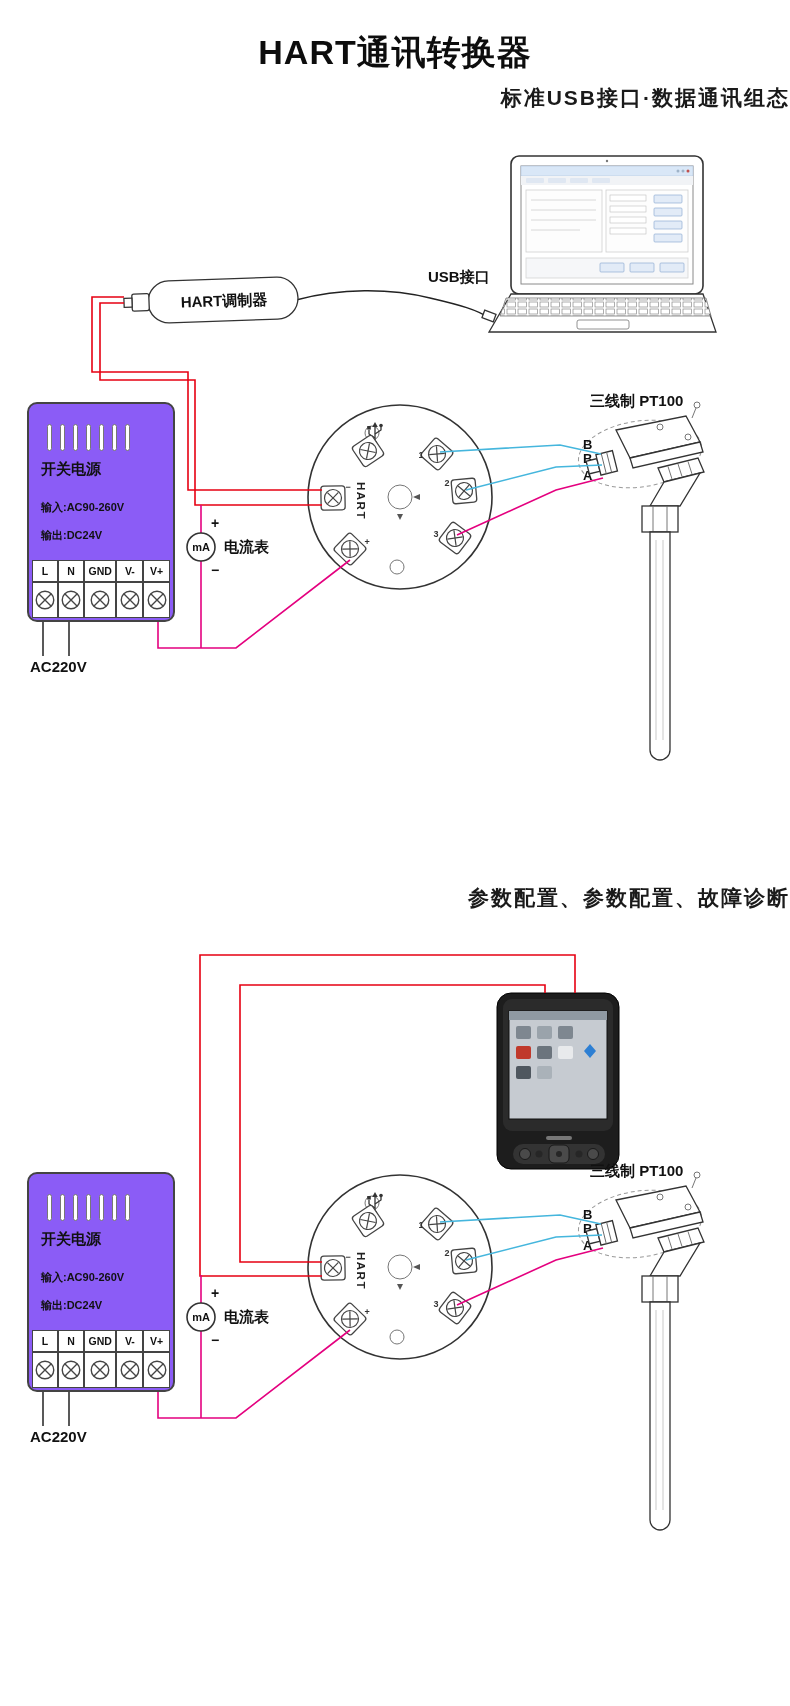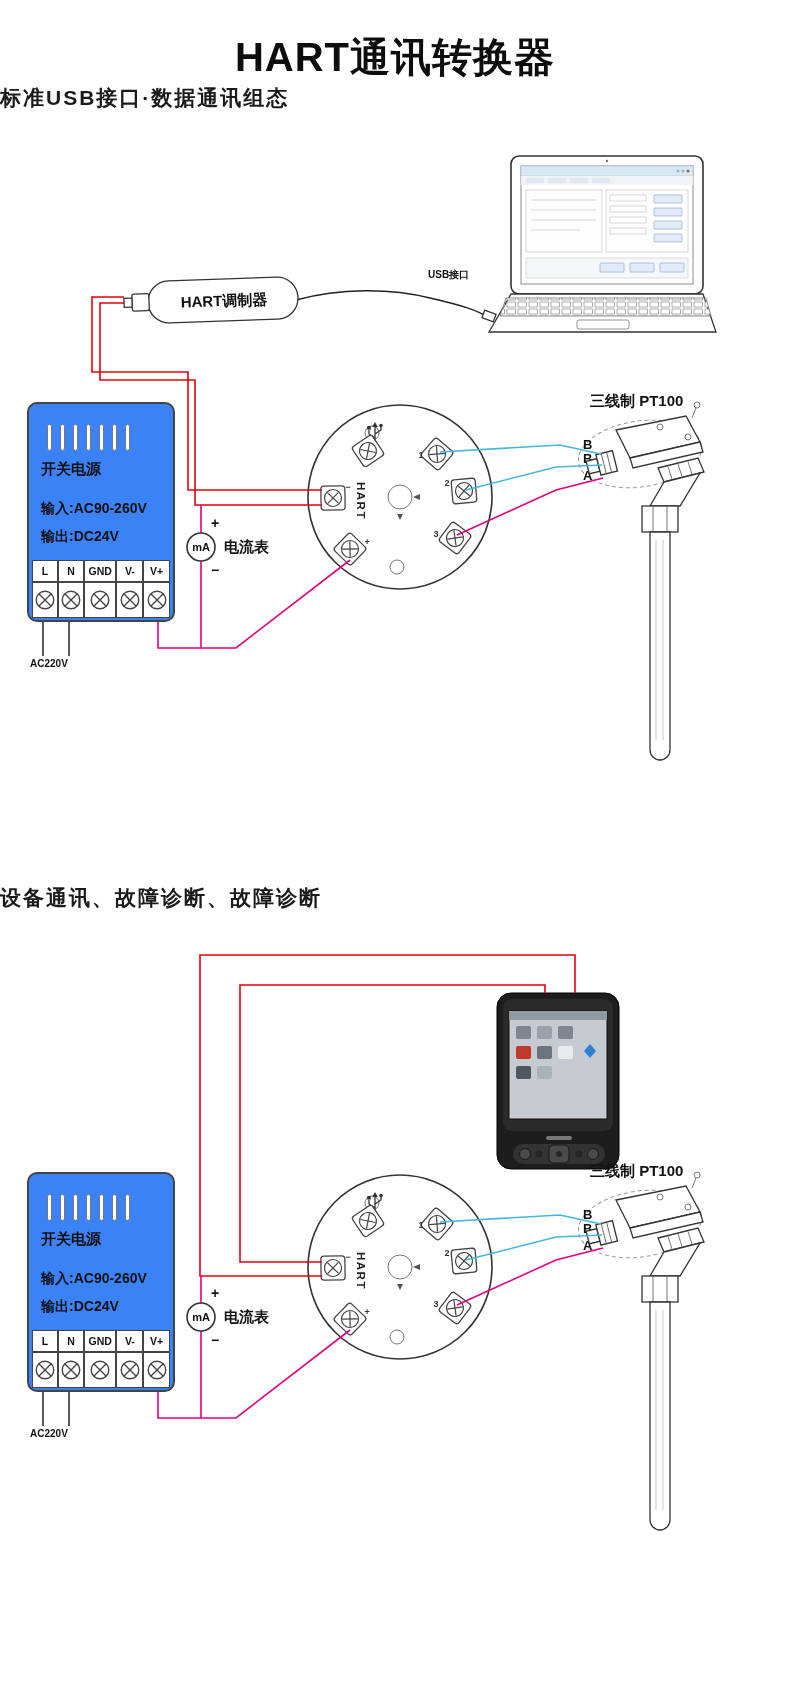--- a/index.html
+++ b/index.html
@@ -3,24 +3,24 @@
 <meta charset="utf-8">
 <style>
   *{margin:0;padding:0;box-sizing:border-box}
   html,body{background:#fff}
   body{font-family:"Liberation Sans",sans-serif;color:#111}
   .page{position:relative;width:790px;height:1706px;background:#fff;overflow:hidden}
   svg.art{position:absolute;left:0;top:0}
   svg text{font-family:"Liberation Sans",sans-serif;fill:#111}
 
   .title{position:absolute;left:0;width:790px;text-align:center;
-         font-size:40px;font-weight:bold;color:#0d0d0d;letter-spacing:1px}
-  .subtitle{position:absolute;left:0;width:790px;text-align:left;
+         font-size:34px;font-weight:bold;color:#0d0d0d;letter-spacing:1px}
+  .subtitle{position:absolute;left:0;width:790px;text-align:right;
          font-size:21px;font-weight:bold;color:#1a1a1a;letter-spacing:2px}
-  .flabel{position:absolute;font-size:10px;font-weight:bold;color:#111;white-space:nowrap}
+  .flabel{position:absolute;font-size:15px;font-weight:bold;color:#111;white-space:nowrap}
 
   
   .node{fill:#fff;stroke:#333;stroke-width:1.6}
   .ln{fill:#fff;stroke:#333;stroke-width:1.3}
   .thin{fill:none;stroke:#666;stroke-width:0.9}
   .thin2{fill:none;stroke:#bbb;stroke-width:0.8}
   .dash{fill:none;stroke:#999;stroke-width:1;stroke-dasharray:4 3}
   .w-red{fill:none;stroke:#e60012;stroke-width:1.6}
   .w-mag{fill:none;stroke:#e4007f;stroke-width:1.6}
   .w-cyan{fill:none;stroke:#45b6dd;stroke-width:1.6}
@@ -28,25 +28,25 @@
 
   .t-label{font-size:15px;font-weight:bold}
   .t-wire{font-size:13px;font-weight:bold}
   .t-num{font-size:9px;font-weight:bold;fill:#333;text-anchor:middle}
   .t-hart{font-size:11.5px;font-weight:bold;letter-spacing:1.5px;fill:#222}
   .t-amm{font-size:11px;font-weight:bold}
   .t-sign{font-size:14px;font-weight:bold}
 
   
   .psu{position:absolute;width:148px;height:220px;border:2px solid #444;
-       border-radius:10px;background:#3b82f6}
+       border-radius:10px;background:#8b5cf6}
   .vents{position:absolute;left:18px;top:20px;display:flex;gap:8px}
   .vents i{display:block;width:5px;height:27px;border:1px solid #777;border-radius:3px;background:#fff}
   .psu-title{position:absolute;left:12px;top:56px;font-size:15px;font-weight:bold}
-  .psu-line{position:absolute;left:12px;font-size:14px;font-weight:bold;white-space:nowrap}
+  .psu-line{position:absolute;left:12px;font-size:11px;font-weight:bold;white-space:nowrap}
   .psu-in{top:96px}
   .psu-out{top:124px}
   .terms{position:absolute;left:3px;right:3px;top:156px;display:grid;
          grid-template-columns:26fr 26fr 34fr 28fr 28fr;grid-template-rows:22px 36px}
   .tlabel{border:1px solid #444;display:flex;align-items:center;justify-content:center;
           font-size:10.5px;font-weight:bold;background:#fff}
   .tscrew{border:1px solid #444;display:flex;align-items:center;justify-content:center;background:#fff}
   .screwsvg{width:24px;height:24px}
   .screwsvg circle,.screwsvg path{fill:none;stroke:#444;stroke-width:1.5}
 </style>
@@ -296,21 +296,21 @@
       <div class="tscrew">
           <svg class="screwsvg" viewBox="0 0 26 26">
             <circle cx="13" cy="13" r="9.5"></circle>
             <path d="M6.5 6.5L19.5 19.5M19.5 6.5L6.5 19.5"></path>
           </svg>
         </div>
     </div>
   </div>
   <div class="flabel" style="left:30px;top:658px">AC220V</div>
 
-  <div class="subtitle" style="top:884px">设备通讯、故障诊断、故障诊断</div>
+  <div class="subtitle" style="top:884px">参数配置、参数配置、故障诊断</div>
 
   <div class="psu" style="left:27px;top:1172px">
     <div class="vents">
       <i></i>
         <i></i>
         <i></i>
         <i></i>
         <i></i>
         <i></i>
         <i></i>

